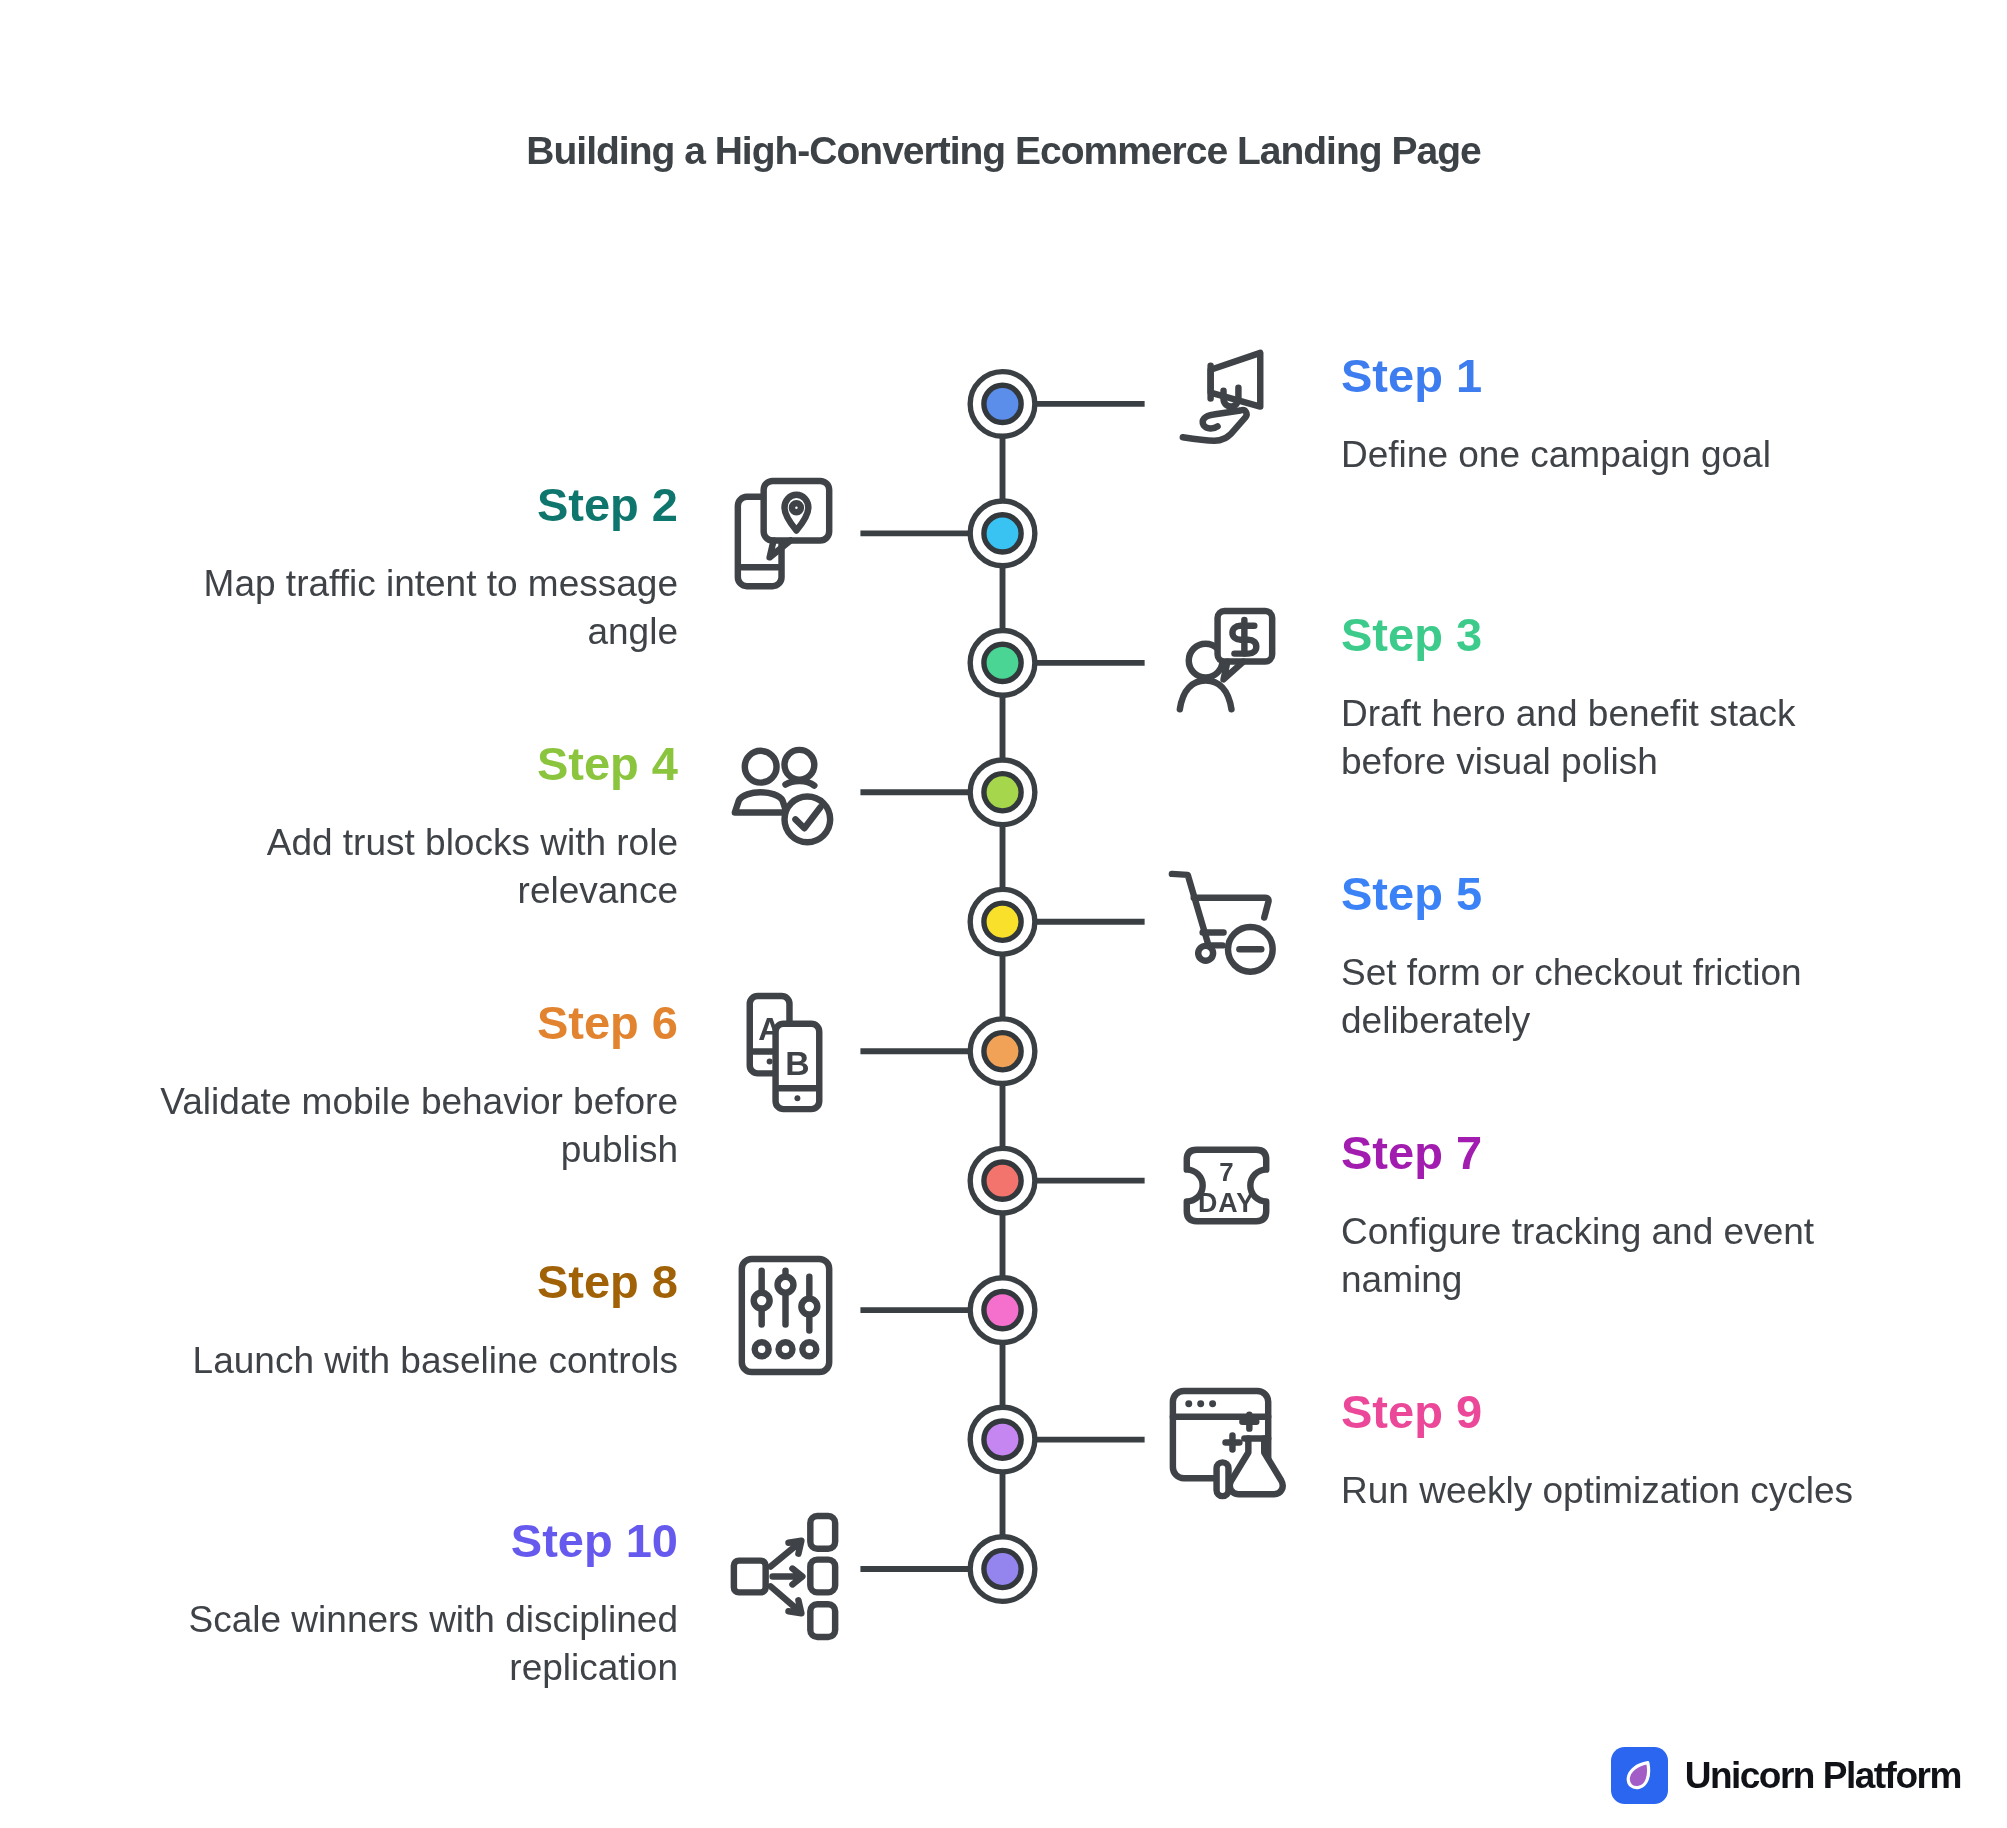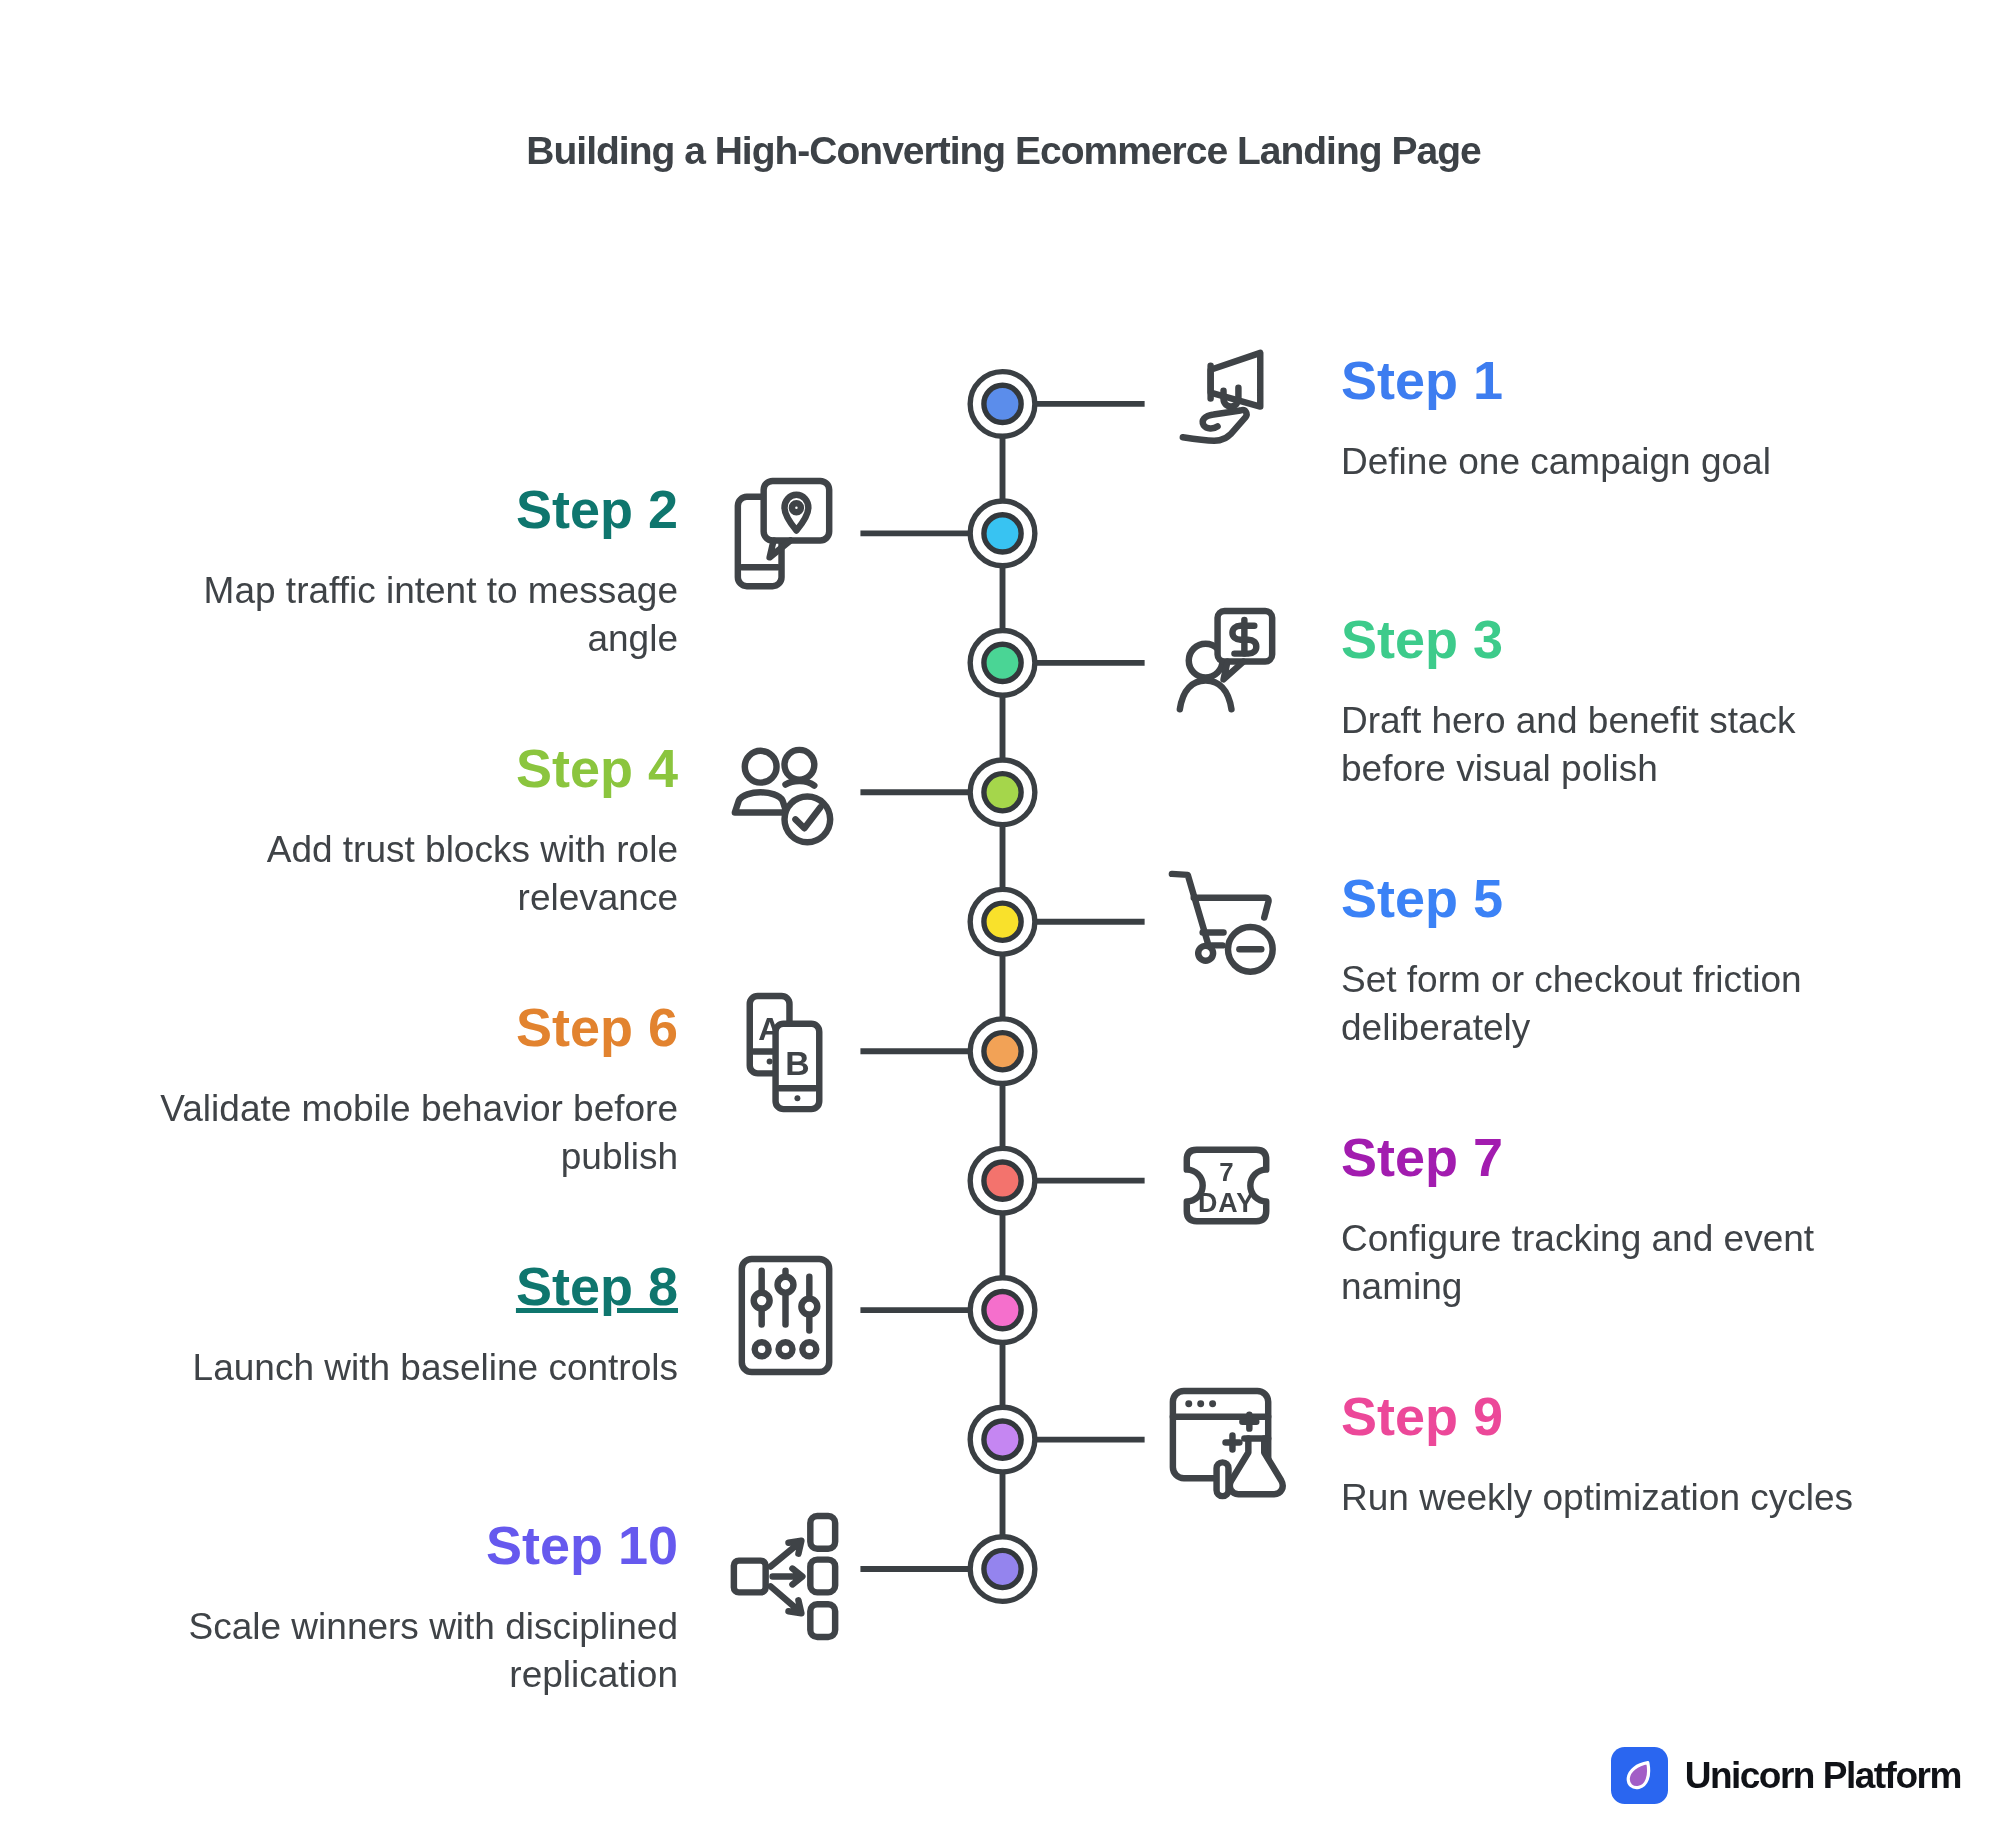--- a/index.html
+++ b/index.html
@@ -2,21 +2,21 @@
 <html><head>
 <meta charset="utf-8">
 <style>
   html,body{margin:0;padding:0;background:#ffffff;}
   .canvas{position:relative;width:2007px;height:1829px;background:#ffffff;overflow:hidden;
           font-family:"Liberation Sans","DejaVu Sans",sans-serif;}
   .title{position:absolute;top:129px;left:0;width:100%;margin:0;text-align:center;
          font-size:39px;font-weight:bold;color:#3d4247;letter-spacing:-1px;}
   #timeline{position:absolute;left:0;top:0;width:2007px;height:1829px;}
   .step{position:absolute;}
-  .step-title{margin:0 0 29px 0;font-size:54px;font-weight:bold;line-height:1.08;}
+  .step-title{margin:0 0 29px 0;font-size:47px;font-weight:bold;line-height:1.08;}
   .step-desc{margin:0;font-size:37px;line-height:1.3;color:#3f4347;white-space:pre-line;}
   .step.right{left:1341px;width:617px;text-align:left;}
   .step.left{left:86px;width:592px;text-align:right;}
   .icon-box{position:absolute;width:139px;height:139px;}
   .licon{width:100%;height:100%;fill:none;stroke:#3f4347;stroke-width:6.5;
          stroke-linecap:round;stroke-linejoin:round;}
   .licon .wfill{fill:#ffffff;}
   .licon .fillink{fill:#3f4347;stroke:none;}
   .licon .ltxt{fill:#3f4347;stroke:none;font-family:"Liberation Sans",sans-serif;font-weight:bold;}
   .brand{position:absolute;left:1611px;top:1747px;display:flex;align-items:center;gap:16.7px;}
@@ -166,21 +166,21 @@
         <h2 class="step-title" style="color: #a21caf;">Step 7</h2>
         <p class="step-desc">Configure tracking and event
 naming</p>
       </div>
       <div class="icon-box" style="top: 1118px; left: 1157px;"><svg viewBox="0 0 140 140" class="licon">
           <path d="M40 32 L100 32 Q110 32 110 42 L110 52 A16 16 0 0 0 110 84 L110 94 Q110 104 100 104 L40 104 Q30 104 30 94 L30 84 A16 16 0 0 0 30 52 L30 42 Q30 32 40 32 Z"></path>
           <text x="70" y="63" font-size="26" text-anchor="middle" class="ltxt">7</text>
           <text x="70" y="95" font-size="27" text-anchor="middle" class="ltxt" letter-spacing="1">DAY</text>
         </svg></div>
       <div class="step left" style="top: 1257px;">
-        <h2 class="step-title" style="color: #0f766e; text-decoration: underline;">Step 8</h2>
+        <h2 class="step-title" style="color: #a16207;">Step 8</h2>
         <p class="step-desc">Launch with baseline controls</p>
       </div>
       <div class="icon-box" style="top: 1247px; left: 716px;"><svg viewBox="0 0 140 140" class="licon">
           <rect x="26" y="12" width="88" height="114" rx="10"></rect>
           <path d="M46 24 L46 78"></path>
           <circle cx="46" cy="54" r="8" class="wfill"></circle>
           <path d="M70 24 L70 78"></path>
           <circle cx="70" cy="38" r="8" class="wfill"></circle>
           <path d="M94 30 L94 84"></path>
           <circle cx="94" cy="60" r="8" class="wfill"></circle>

